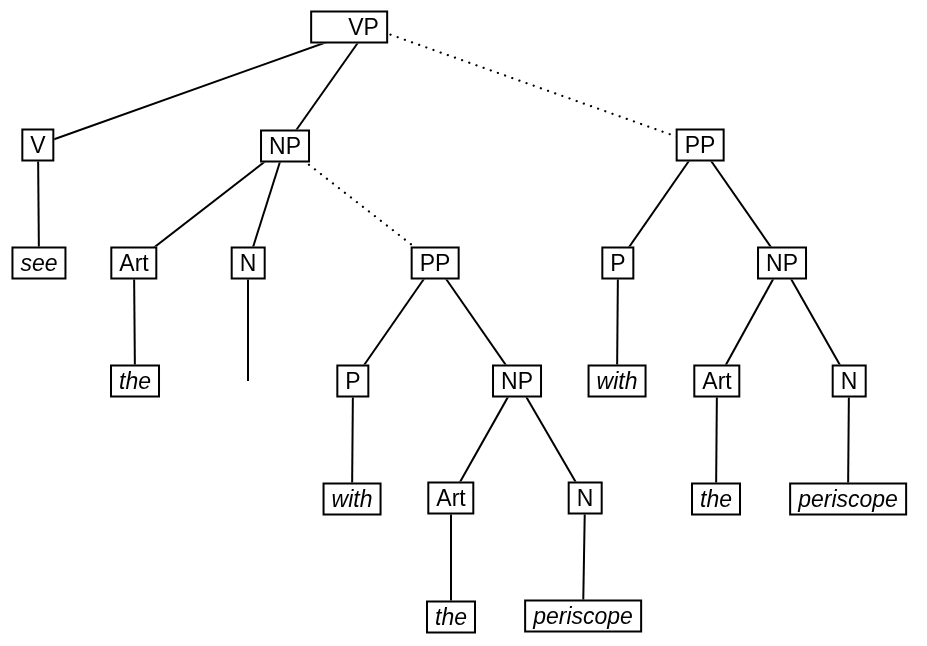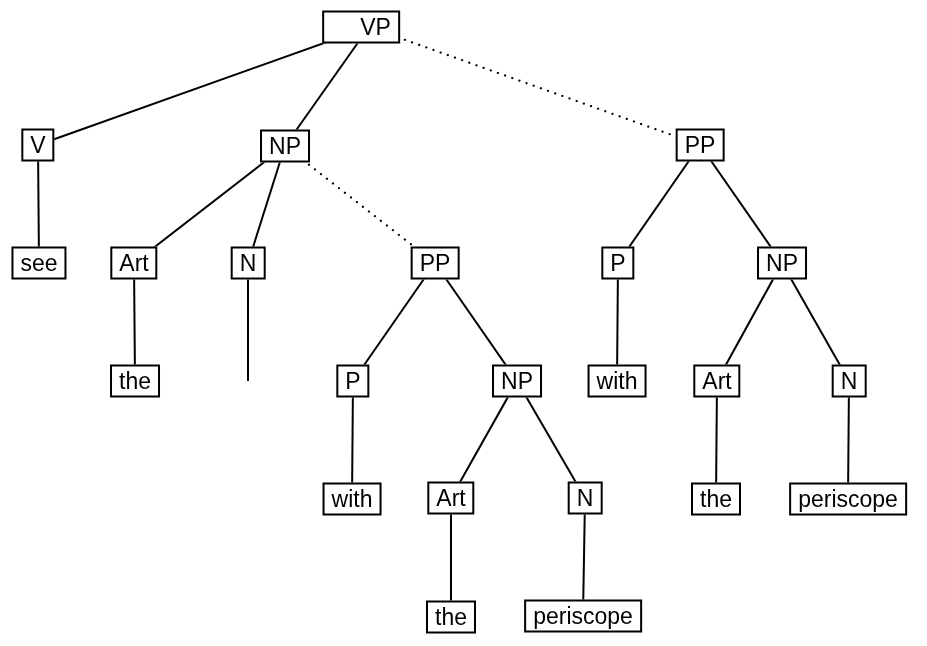--- a/index.html
+++ b/index.html
@@ -43,20 +43,21 @@
     background: #ffffff;
     border: 2px solid #000000;
     padding: 1px 7px 2px 7px;
     font-size: 23px;
     line-height: 26px;
     color: #000000;
     white-space: nowrap;
     text-align: center;
   }
   .node.word {
+    font-style: italic;
   }
 </style>
 </head>
 <body>
 
 <div class="canvas">
   <svg id="edges" width="927" height="646" viewBox="0 0 927 646">
       <line x1="369" y1="27" x2="38" y2="145" class="edge solid"></line>
       <line x1="369" y1="27" x2="285" y2="146" class="edge solid"></line>
       <line x1="369" y1="27" x2="700" y2="145" class="edge dotted"></line>
@@ -75,21 +76,21 @@
       <line x1="585" y1="498" x2="583" y2="616" class="edge solid"></line>
       <line x1="700" y1="145" x2="618" y2="263" class="edge solid"></line>
       <line x1="700" y1="145" x2="782" y2="263" class="edge solid"></line>
       <line x1="618" y1="263" x2="617" y2="381" class="edge solid"></line>
       <line x1="782" y1="263" x2="717" y2="381" class="edge solid"></line>
       <line x1="782" y1="263" x2="849" y2="381" class="edge solid"></line>
       <line x1="717" y1="381" x2="716" y2="499" class="edge solid"></line>
       <line x1="849" y1="381" x2="848" y2="499" class="edge solid"></line>
     </svg>
   <div id="nodes">
-      <div class="node category" style="left: 361px; top: 27px; padding-left: 36px;">VP</div>
+      <div class="node category" style="left: 349px; top: 27px; padding-left: 36px;">VP</div>
       <div class="node category" style="left: 38px; top: 145px;">V</div>
       <div class="node category" style="left: 285px; top: 146px;">NP</div>
       <div class="node category" style="left: 700px; top: 145px;">PP</div>
       <div class="node word" style="left: 39px; top: 263px;">see</div>
       <div class="node category" style="left: 134px; top: 263px;">Art</div>
       <div class="node category" style="left: 248px; top: 263px;">N</div>
       <div class="node category" style="left: 435px; top: 263px;">PP</div>
       <div class="node category" style="left: 618px; top: 263px;">P</div>
       <div class="node category" style="left: 782px; top: 263px;">NP</div>
       <div class="node word" style="left: 135px; top: 381px;">the</div>

